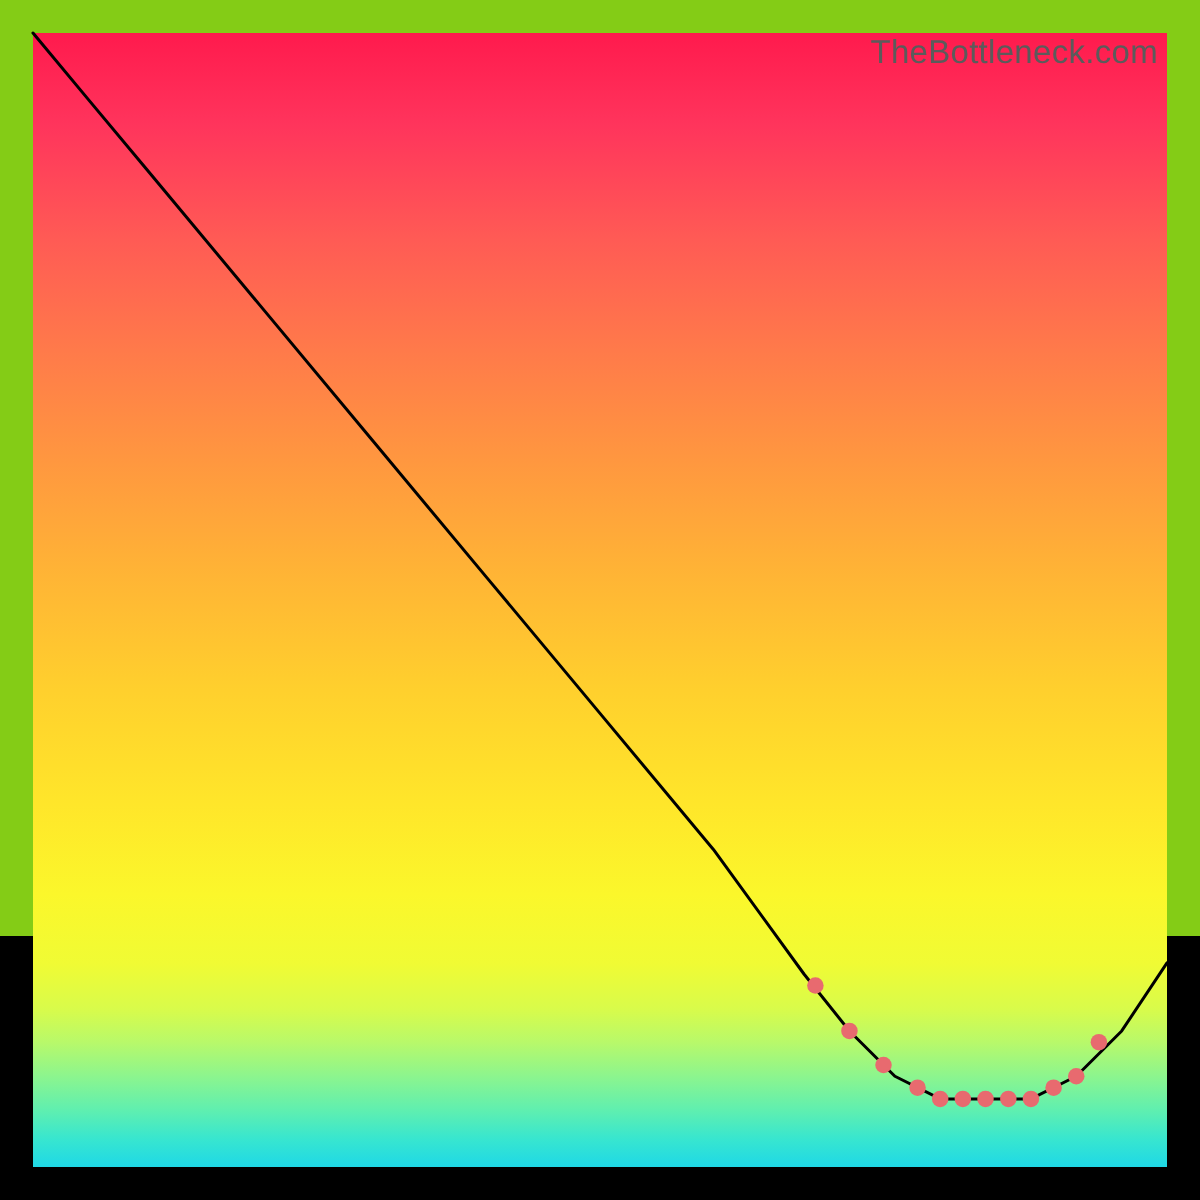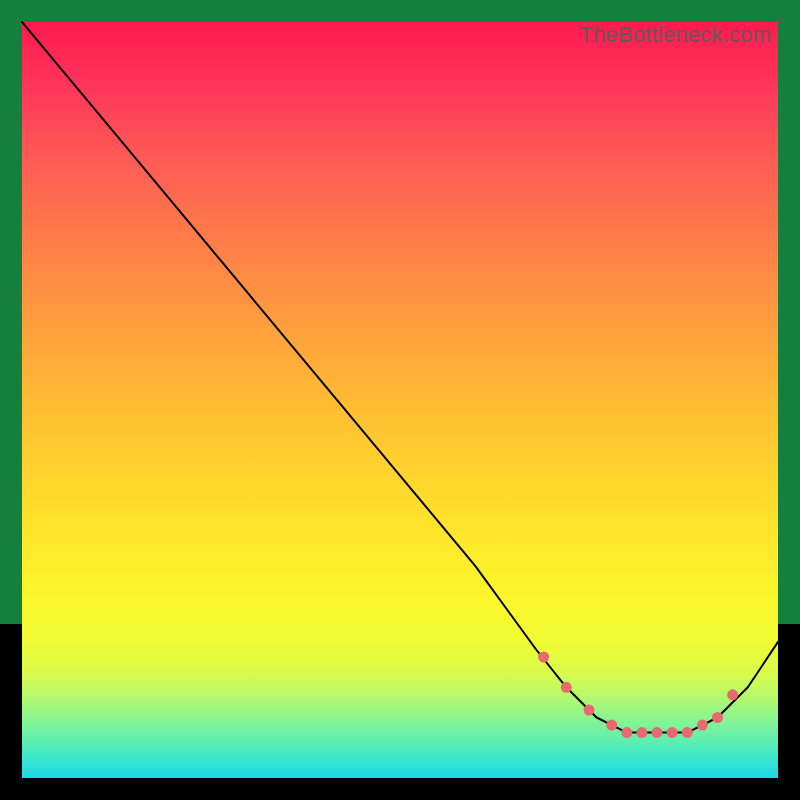--- a/index.html
+++ b/index.html
@@ -8,21 +8,21 @@
     width: 800px;
     height: 800px;
     background: #000;
     overflow: hidden;
     font-family: Arial, Helvetica, sans-serif;
   }
   .frame {
     position: relative;
     width: 800px;
     height: 624px;
-    background: #15803d;
+    background: #84cc16;
   }
   .plot {
     position: absolute;
     left: 22px;
     top: 22px;
     width: 756px;
     height: 756px;
     background: linear-gradient(to bottom,
       #ff1a4d 0%,
       #ff345c 8%,

